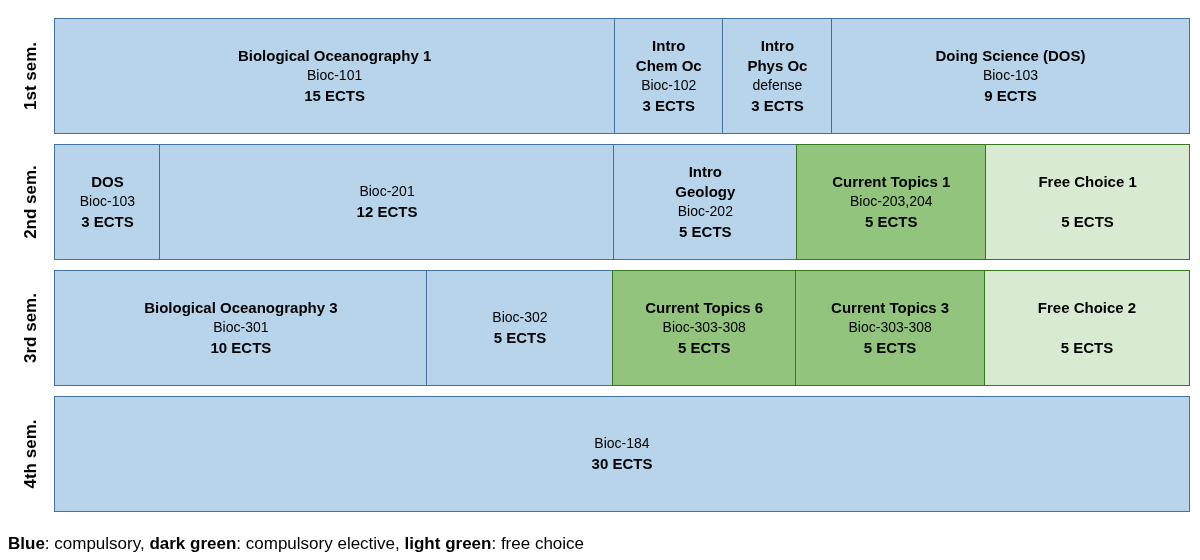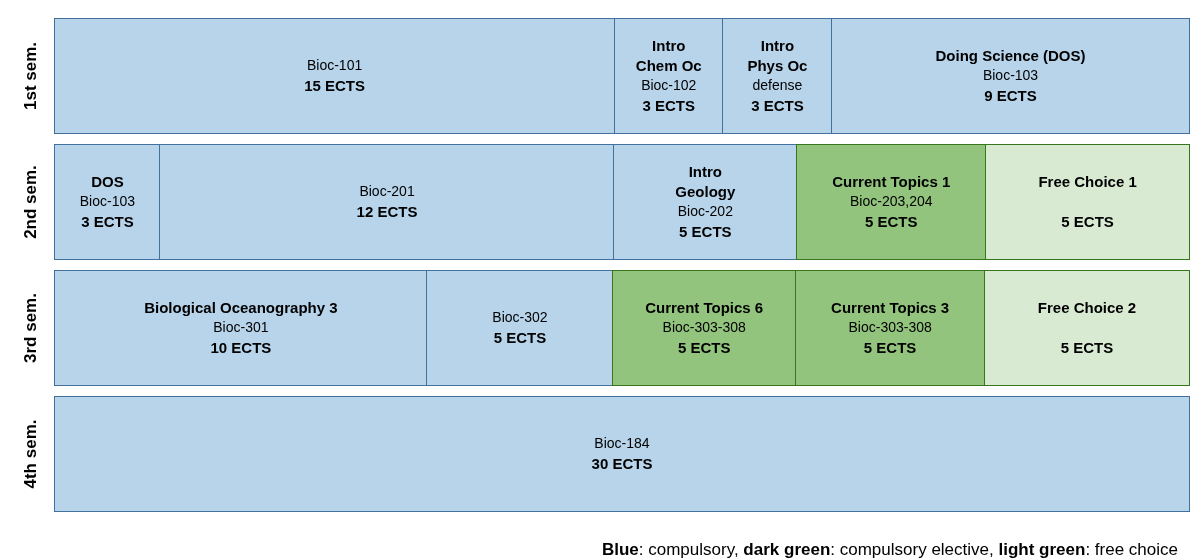--- a/index.html
+++ b/index.html
@@ -64,38 +64,38 @@
     font-size: 14px;
     line-height: 1.4;
     min-height: 19px;
   }
   .course .ects {
     font-weight: bold;
     font-size: 15px;
     line-height: 1.35;
   }
   .legend {
-    margin-top: 28px;
+    margin-top: 22px;
     padding-right: 12px;
-    text-align: right;
     font-size: 17px;
   }
   .legend .b { font-weight: bold; }
 </style>
 </head>
 <body>
 
 <div class="curriculum">
 
   <div class="sem-row">
     <div class="sem-label">
       <span>1st sem.</span>
     </div>
     <div class="courses">
       <div class="course blue" style="flex:0 0 49.4%">
+        <div class="title">Biological Oceanography 1</div>
         <div class="code">Bioc-101</div>
         <div class="ects">15 ECTS</div>
       </div>
       <div class="course blue" style="flex:0 0 9.7%">
         <div class="title">Intro
 Chem Oc</div>
         <div class="code">Bioc-102</div>
         <div class="ects">3 ECTS</div>
       </div>
       <div class="course blue" style="flex:0 0 9.7%">

